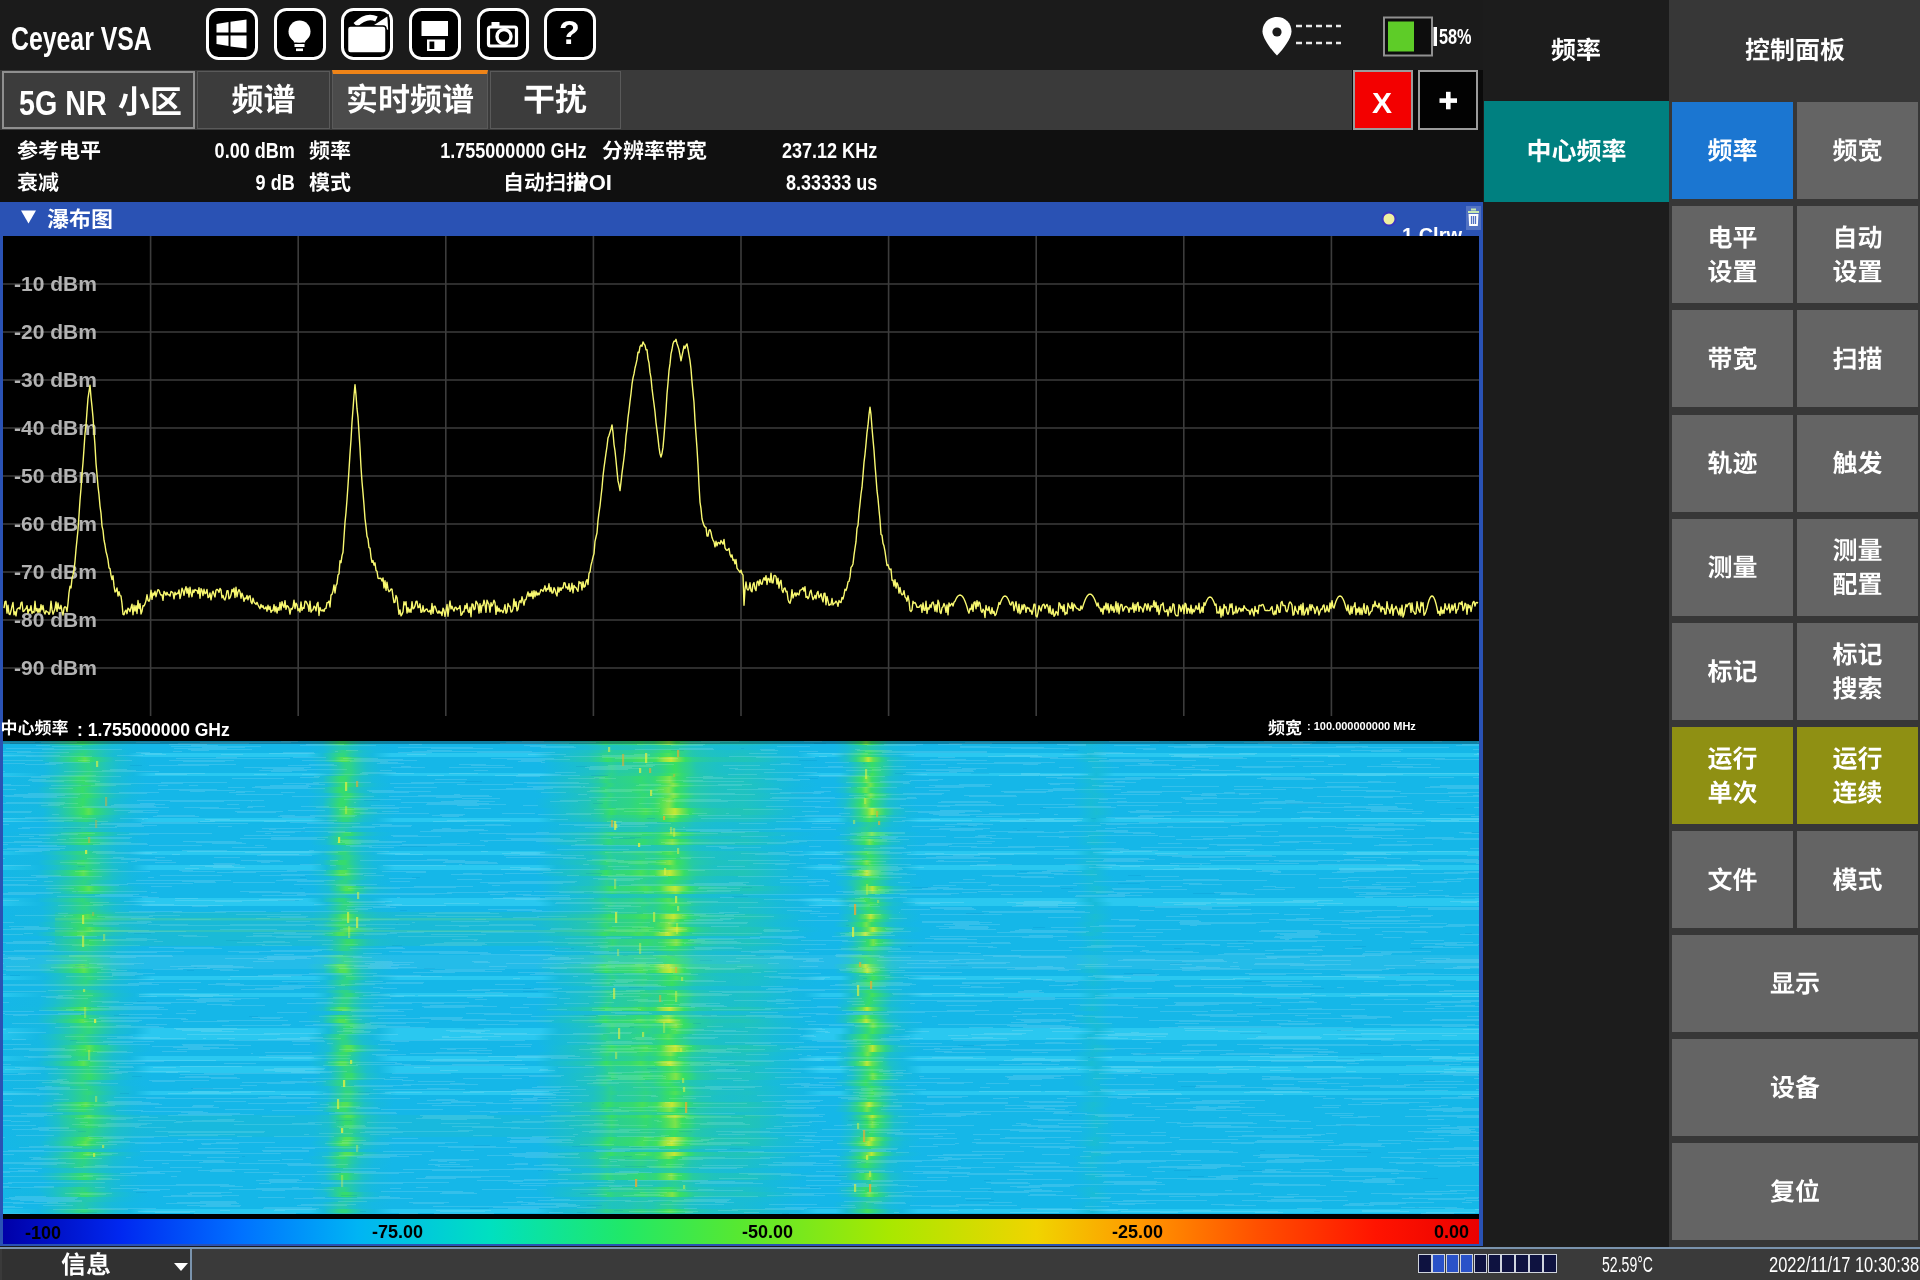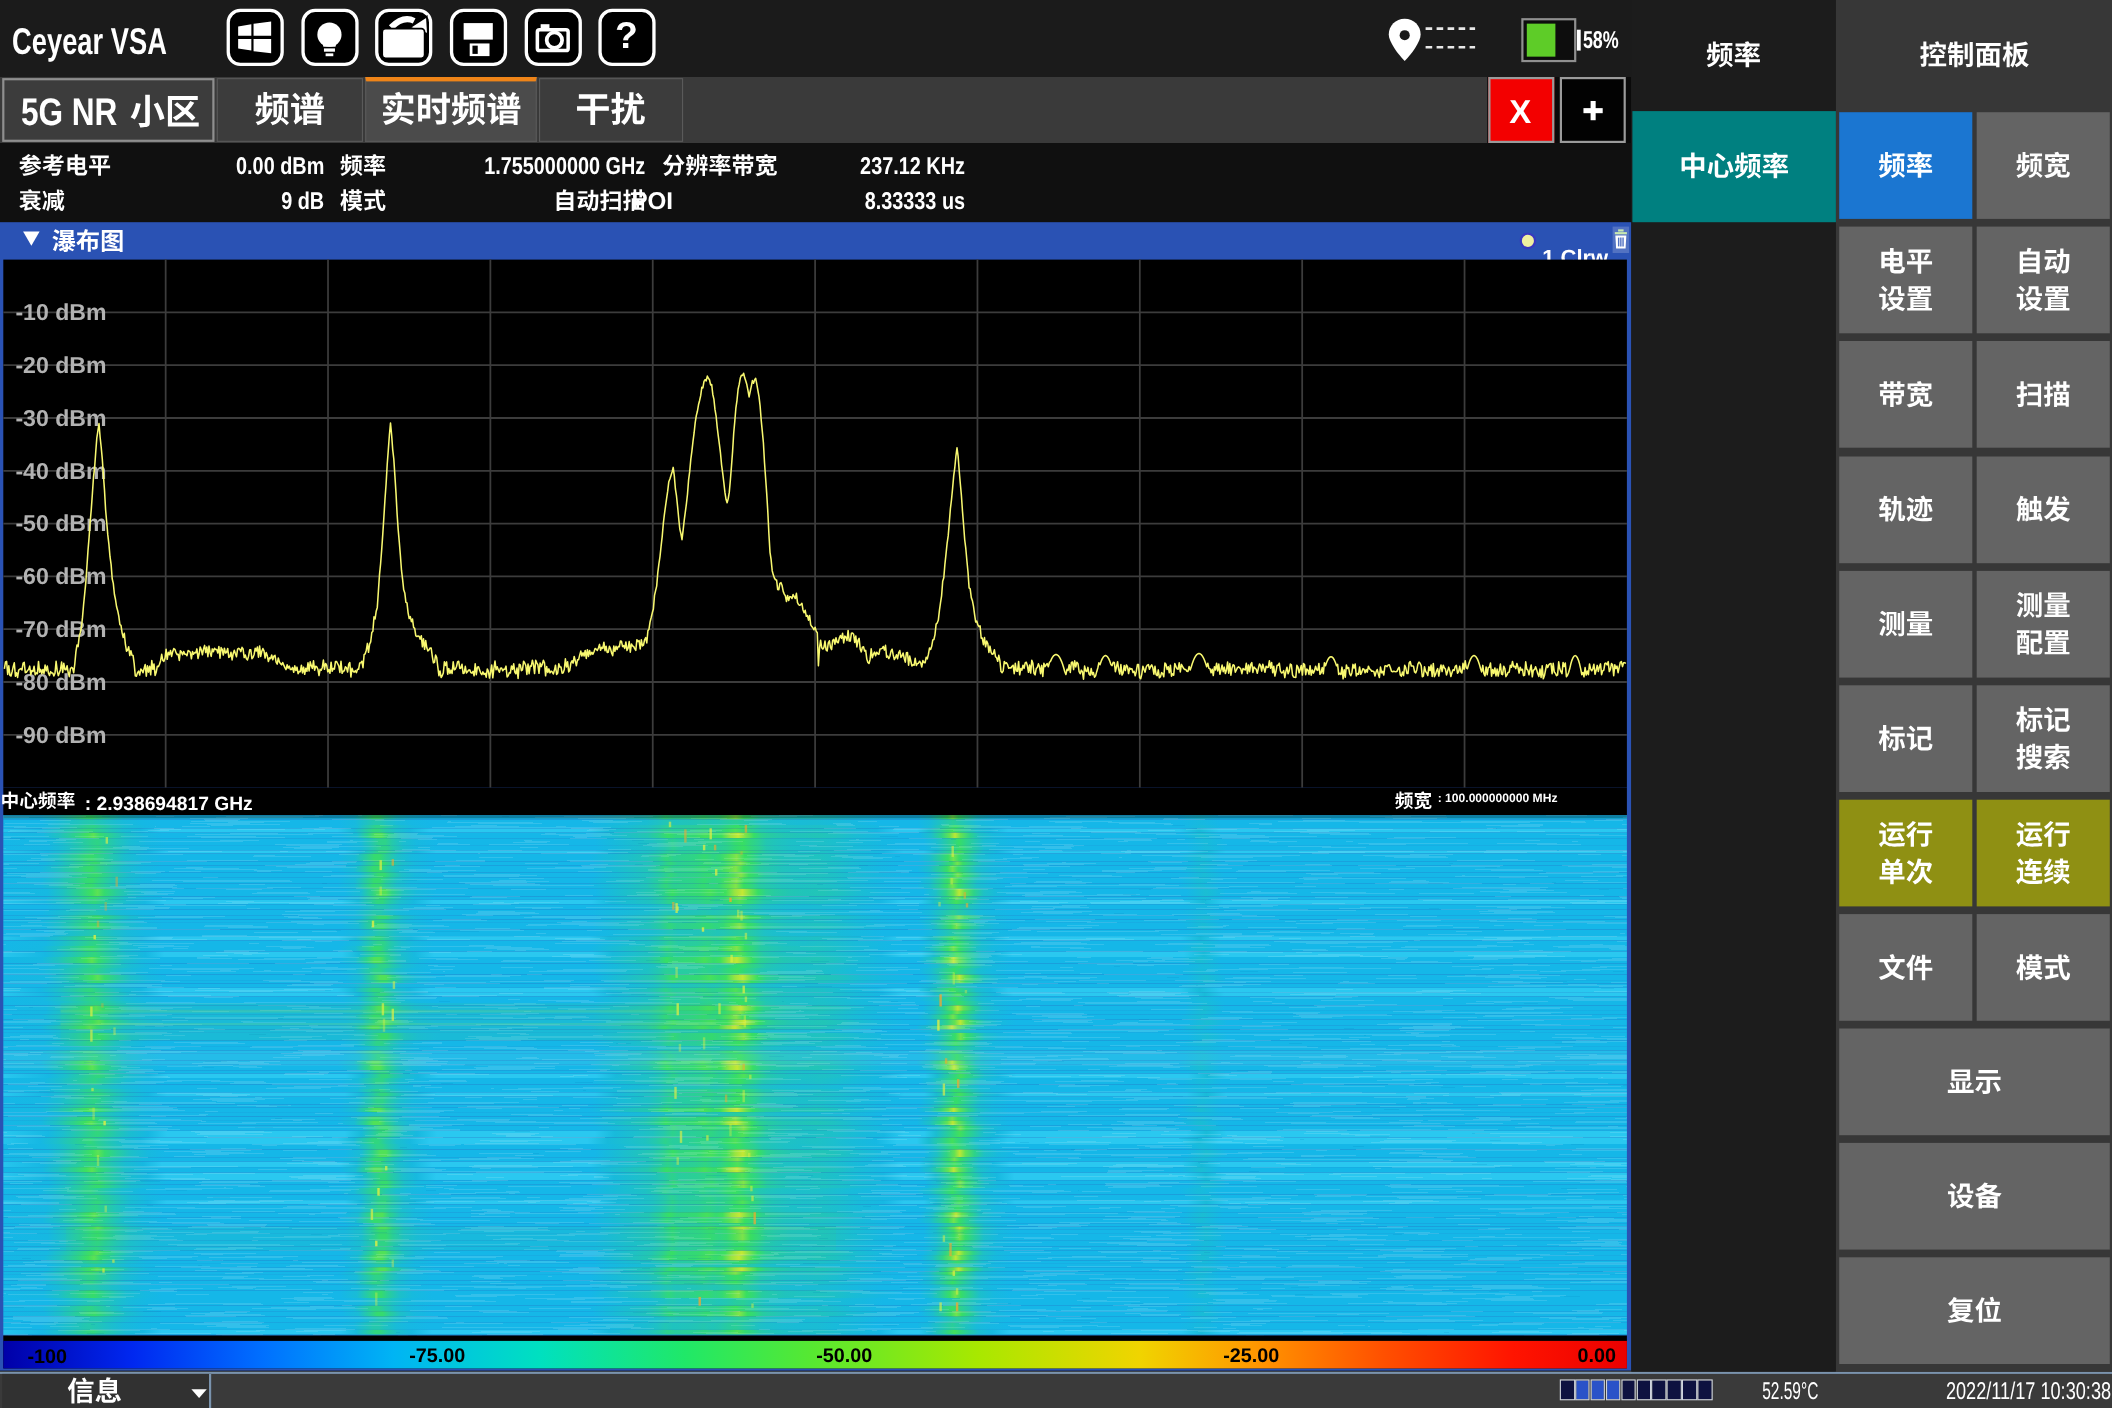--- a/index.html
+++ b/index.html
@@ -34,21 +34,21 @@
 <div class="val" style="right:1043px;top:137.5px">237.12 KHz</div>
 <div class="lab2" style="left:574px;top:169.5px">POI</div>
 <div class="val" style="right:1043px;top:169.5px">8.33333 us</div>
 
 <div class="abs" style="left:0;top:202px;width:1483px;height:1044px;background:#2a52b4"></div>
 <div class="abs b" style="left:1402px;top:224px;font-size:20px">1 Clrw</div>
 
 <div class="abs" style="left:3px;top:236px;width:1476px;height:480px;background:#000"></div>
 
 <div class="abs" style="left:3px;top:716px;width:1476px;height:25px;background:#000"></div>
-<div class="abs b" style="left:77px;top:719.5px;font-size:17.5px">: 2.938694817 GHz</div>
+<div class="abs b" style="left:77px;top:719.5px;font-size:17.5px">: 1.755000000 GHz</div>
 <div class="abs b" style="left:1307px;top:719.5px;font-size:11px">: 100.000000000 MHz</div>
 
 <div class="abs" style="left:3px;top:1214px;width:1476px;height:30px;background:#000"></div>
 
 <div class="abs" style="left:0;top:1247px;width:1920px;height:33px;background:#3a3a3a;border-top:2px solid #7a93ad"></div>
 <div class="abs" style="left:2px;top:1249px;width:190px;height:31px;background:#313131;border-right:2px solid #7a93ad"></div>
 <div class="abs" style="left:174px;top:1262.5px;width:0;height:0;border-left:7px solid transparent;border-right:7px solid transparent;border-top:8.5px solid #fff"></div>
 <div class="abs" style="left:1602px;top:1252px;font-size:22px;color:#fff;transform:scaleX(0.64);transform-origin:0 50%;white-space:nowrap">52.59°C</div>
 <div class="abs" style="left:1769px;top:1252px;width:149px;font-size:22px;color:#fff;transform:scaleX(0.75);transform-origin:0 50%;white-space:nowrap">2022/11/17 10:30:38</div>
 <div style="position:absolute;left:1419px;top:1255px;width:11.5px;height:17px;background:#0e1240;outline:1px solid #cfd4dd;outline-offset:0px"></div>

